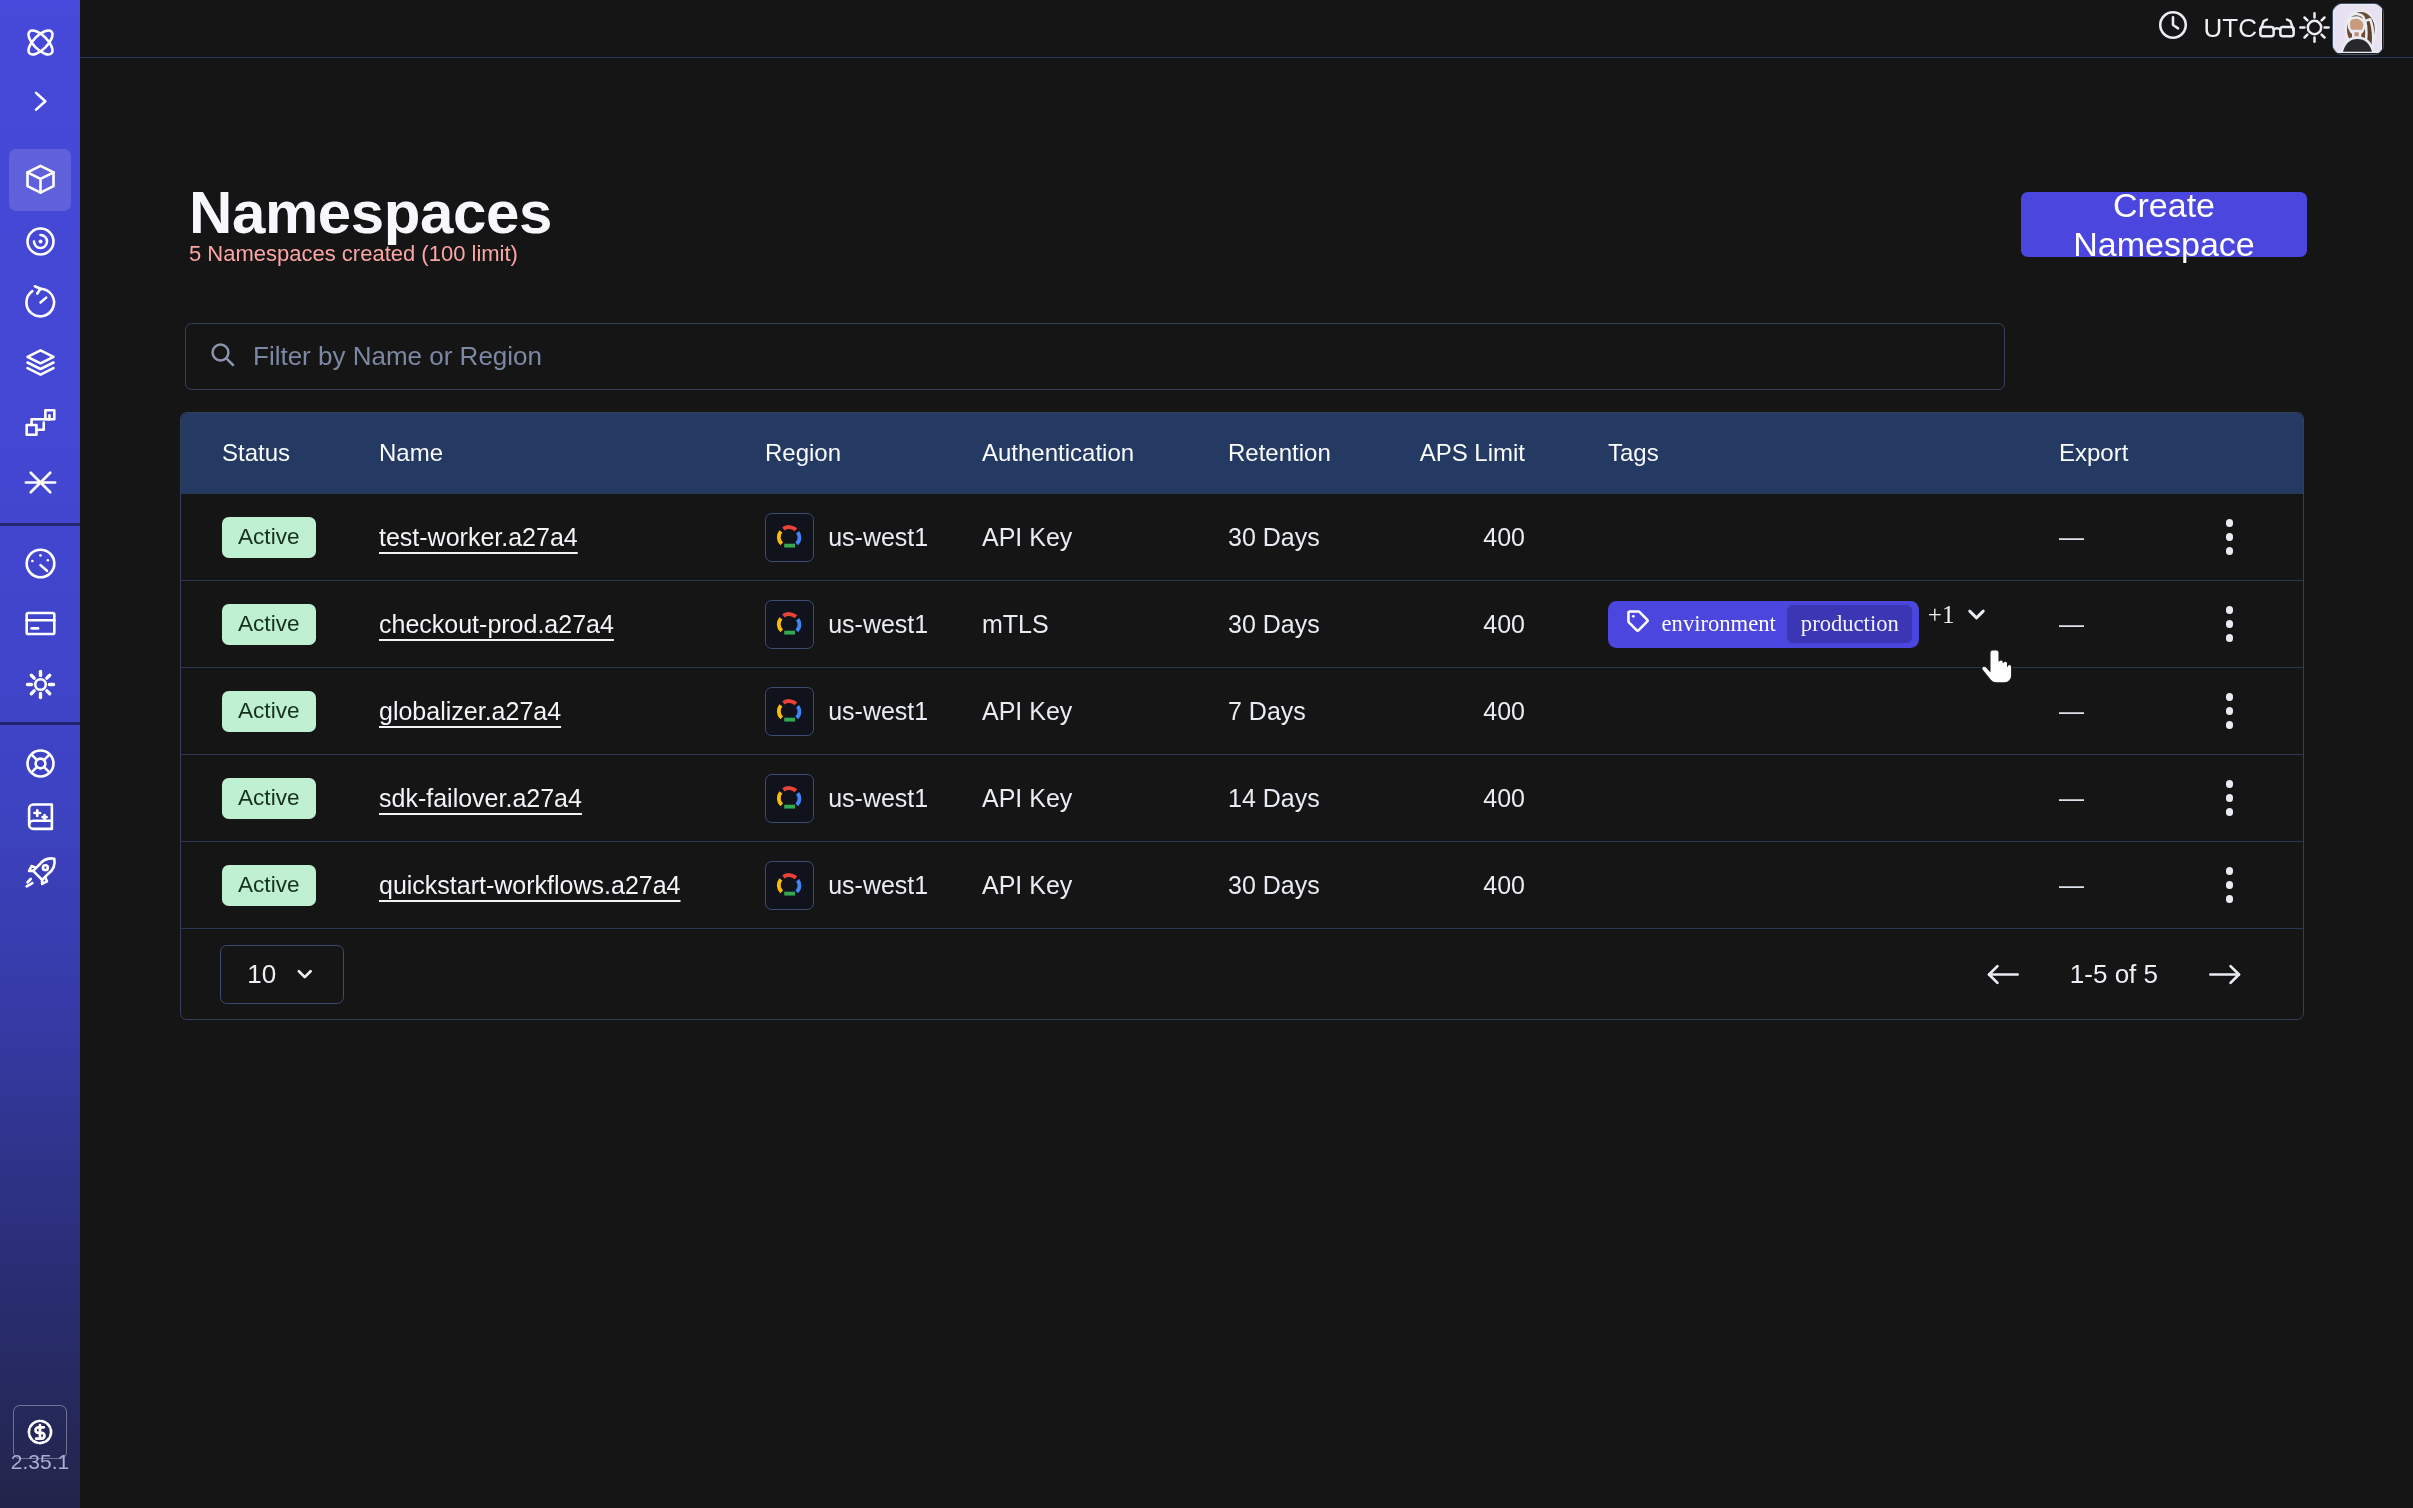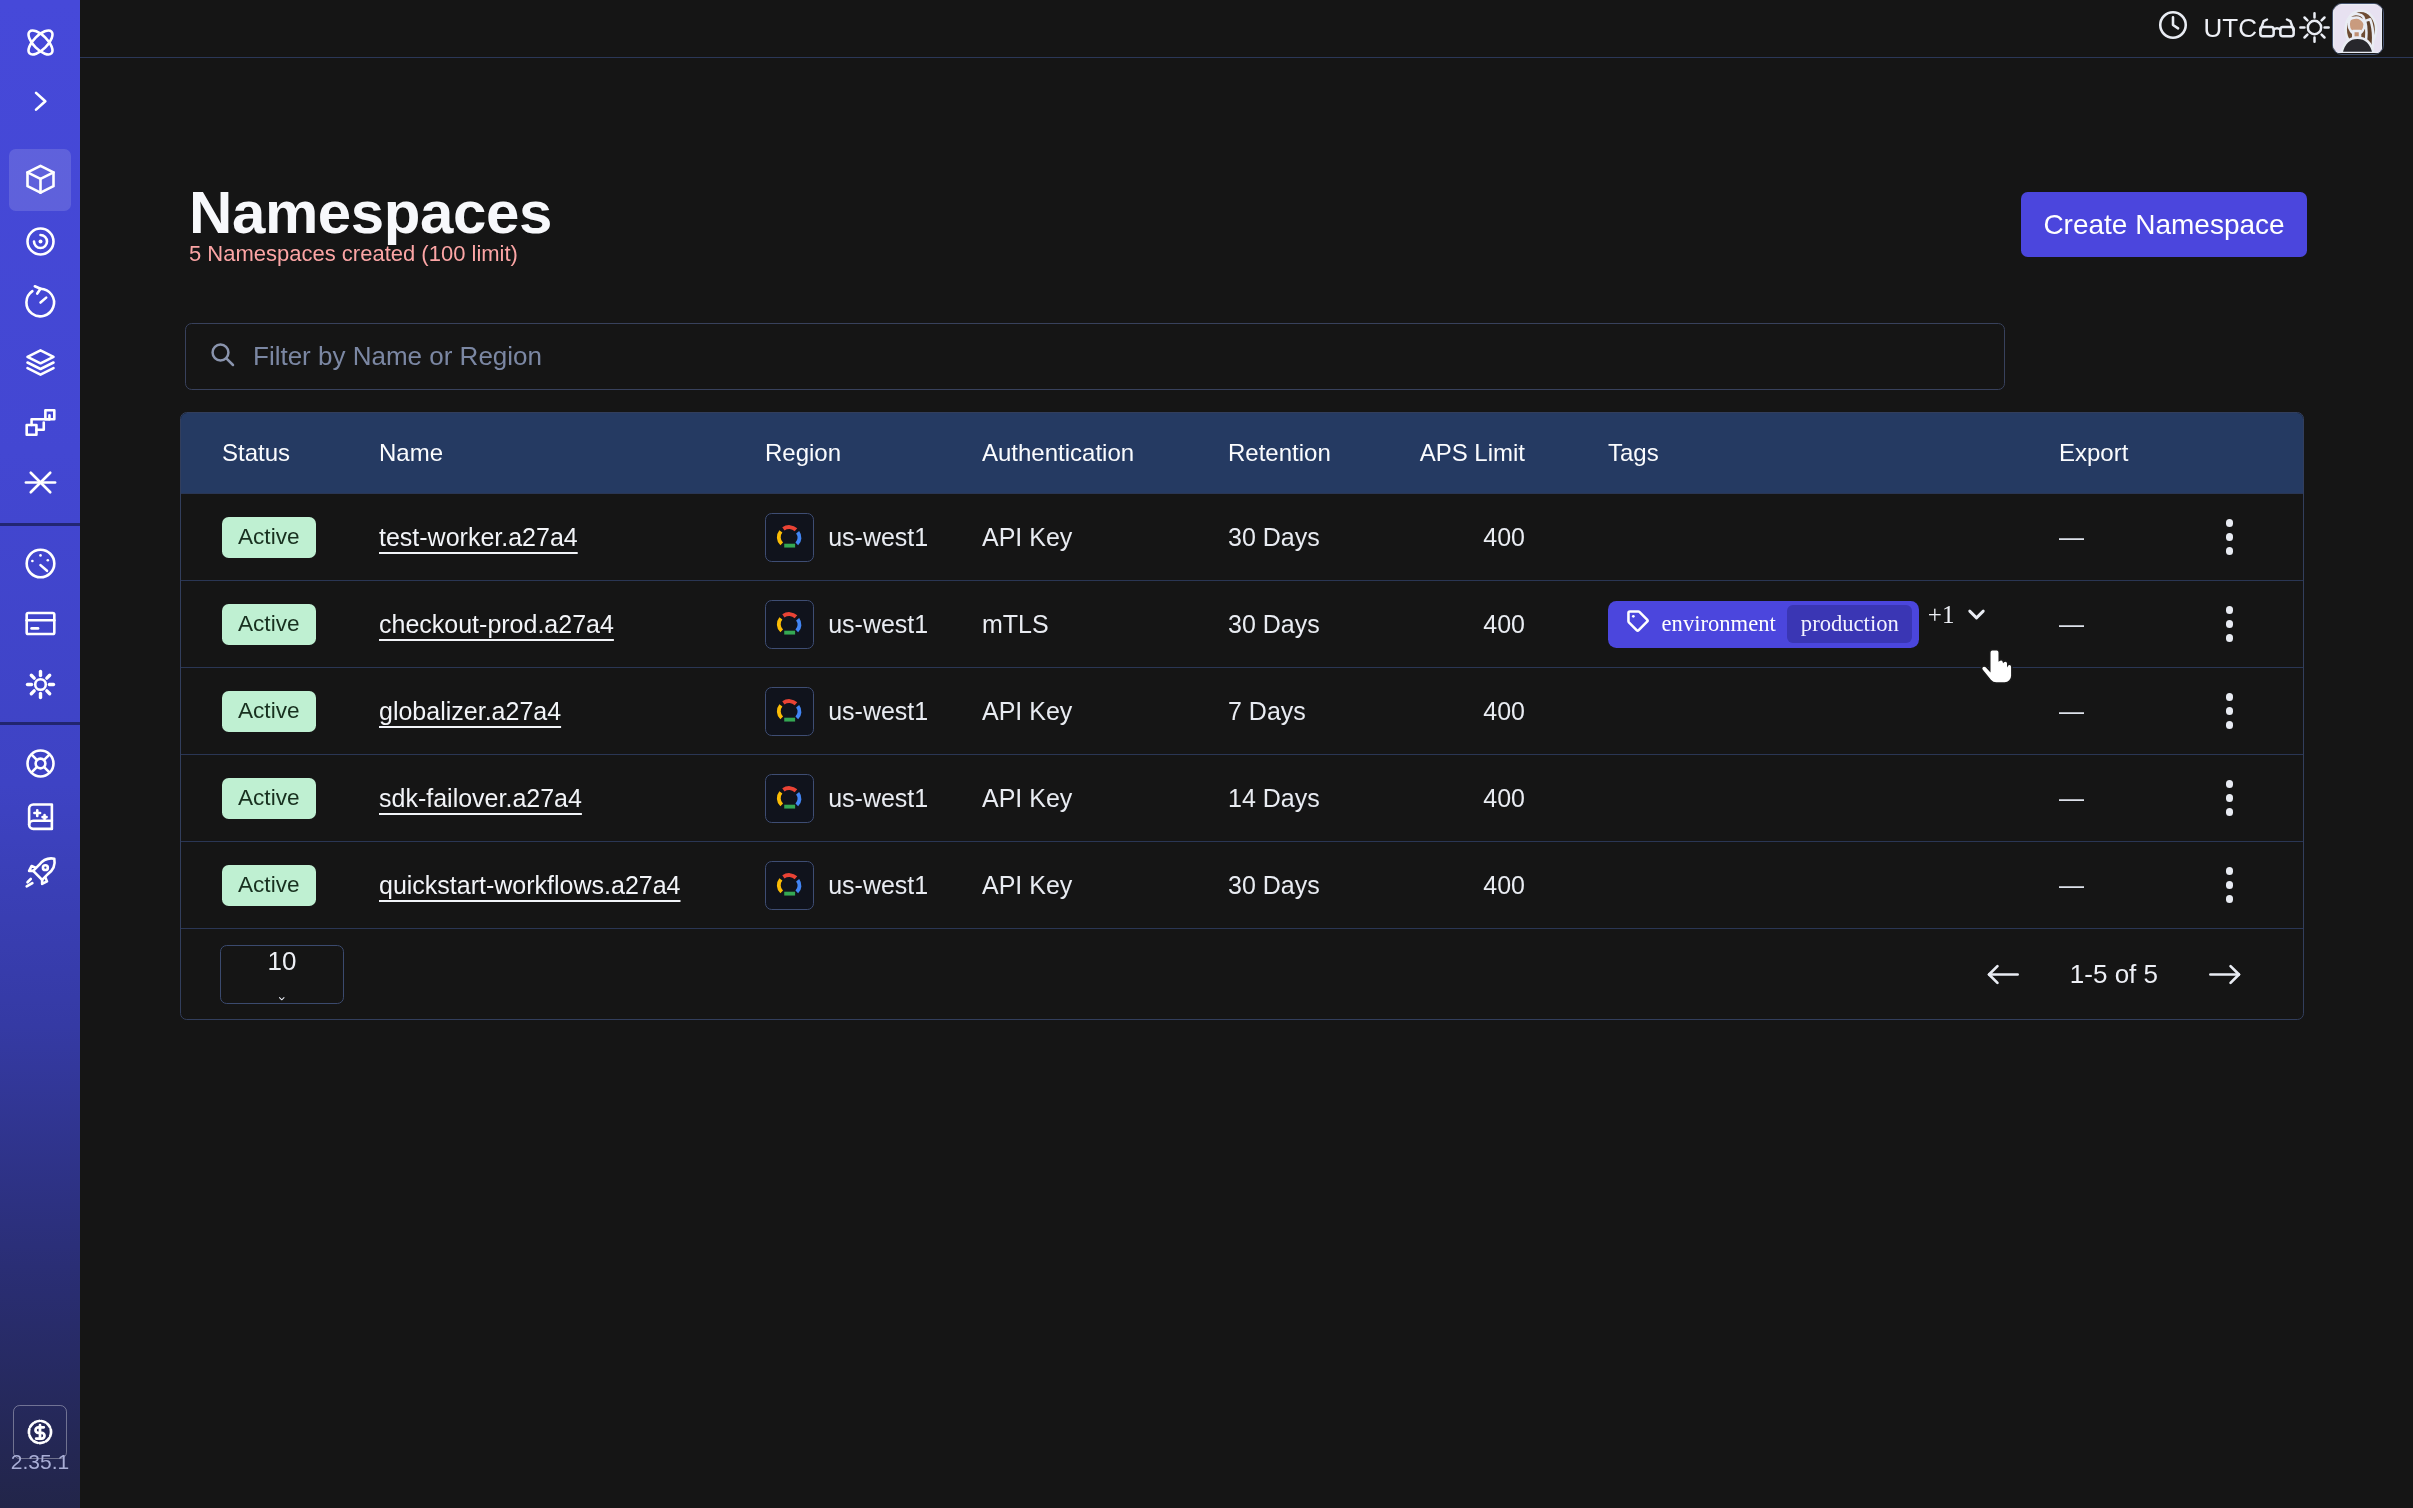--- a/index.html
+++ b/index.html
@@ -23,21 +23,21 @@
     padding-right:30px; z-index:10; }
   .topbar svg { stroke:#e9ecf3; fill:none; stroke-width:3; stroke-linecap:round; stroke-linejoin:round; }
   .tz { display:flex; align-items:center; gap:13.4px; font-size:26px; color:#eef0f6; cursor:pointer; }
   .iconbtn { display:flex; align-items:center; justify-content:center; cursor:pointer; }
   .avatar { width:52px; height:52px; border-radius:10px; border:1.7px solid #46536f; overflow:hidden; cursor:pointer; }
 
   
   .page-title { position:absolute; left:189px; top:178px; font-size:60px; font-weight:600; color:#f7f8fb; letter-spacing:-0.4px; }
   .page-subtitle { position:absolute; left:189px; top:241px; font-size:22px; color:#fca5a5; }
   .create-btn { position:absolute; left:2021px; top:192px; width:286px; height:65px; background:#4b46dd;
-    border:none; border-radius:6.7px; color:#fff; font-size:28px; font-family:inherit; cursor:pointer;
+    border:none; border-radius:6.7px; color:#fff; font-size:34px; font-family:inherit; cursor:pointer;
     display:flex; align-items:center; justify-content:center; }
 
   
   .filter { position:absolute; left:185px; top:323px; width:1820px; height:67px; border:1.7px solid #38415c;
     border-radius:6.7px; display:flex; align-items:center; gap:15px; padding:0 22px; background:#151515; }
   .filter svg { stroke:#8a94ad; fill:none; stroke-width:3; stroke-linecap:round; }
   .filter input { flex:1; background:transparent; border:none; outline:none; font-family:inherit;
     font-size:26px; color:#dfe3ec; }
   .filter input::placeholder { color:#7b87a3; }
 
@@ -64,21 +64,21 @@
   .chev-down svg { stroke:#e9ecf3; fill:none; stroke-width:3.4; stroke-linecap:round; stroke-linejoin:round; }
   .cell-export { color:#dde1ea; }
   .kebab { display:flex; flex-direction:column; gap:6.7px; align-items:center; justify-content:center;
     width:67px; height:59px; cursor:pointer; }
   .kebab i { width:7.5px; height:7.5px; border-radius:50%; background:#e8ebf2; }
 
   
   .tfoot { height:91px; border-top:1.7px solid #2a3654; display:flex; align-items:center;
     justify-content:space-between; padding:0 59px 0 39px; }
   .pagesize { width:124px; height:59px; border:1.7px solid #3b4a6e; border-radius:6.7px; display:flex;
-    align-items:center; justify-content:center; gap:17px; font-size:26px; color:#eef0f6; cursor:pointer;flex-direction:column; }
+    align-items:center; justify-content:center; gap:17px; font-size:26px; color:#eef0f6; cursor:pointer; }
   .pagesize svg, .pager svg { stroke:#e9ecf3; fill:none; stroke-width:3.2; stroke-linecap:round; stroke-linejoin:round; }
   .pager { display:flex; align-items:center; gap:49px; font-size:26px; color:#eef0f6; }
   .pager .arrow { cursor:pointer; display:flex; }
 
   
   .cursor { position:absolute; left:1978px; top:647px; z-index:50; pointer-events:none; }
 </style>
 </head>
 <body>
 

